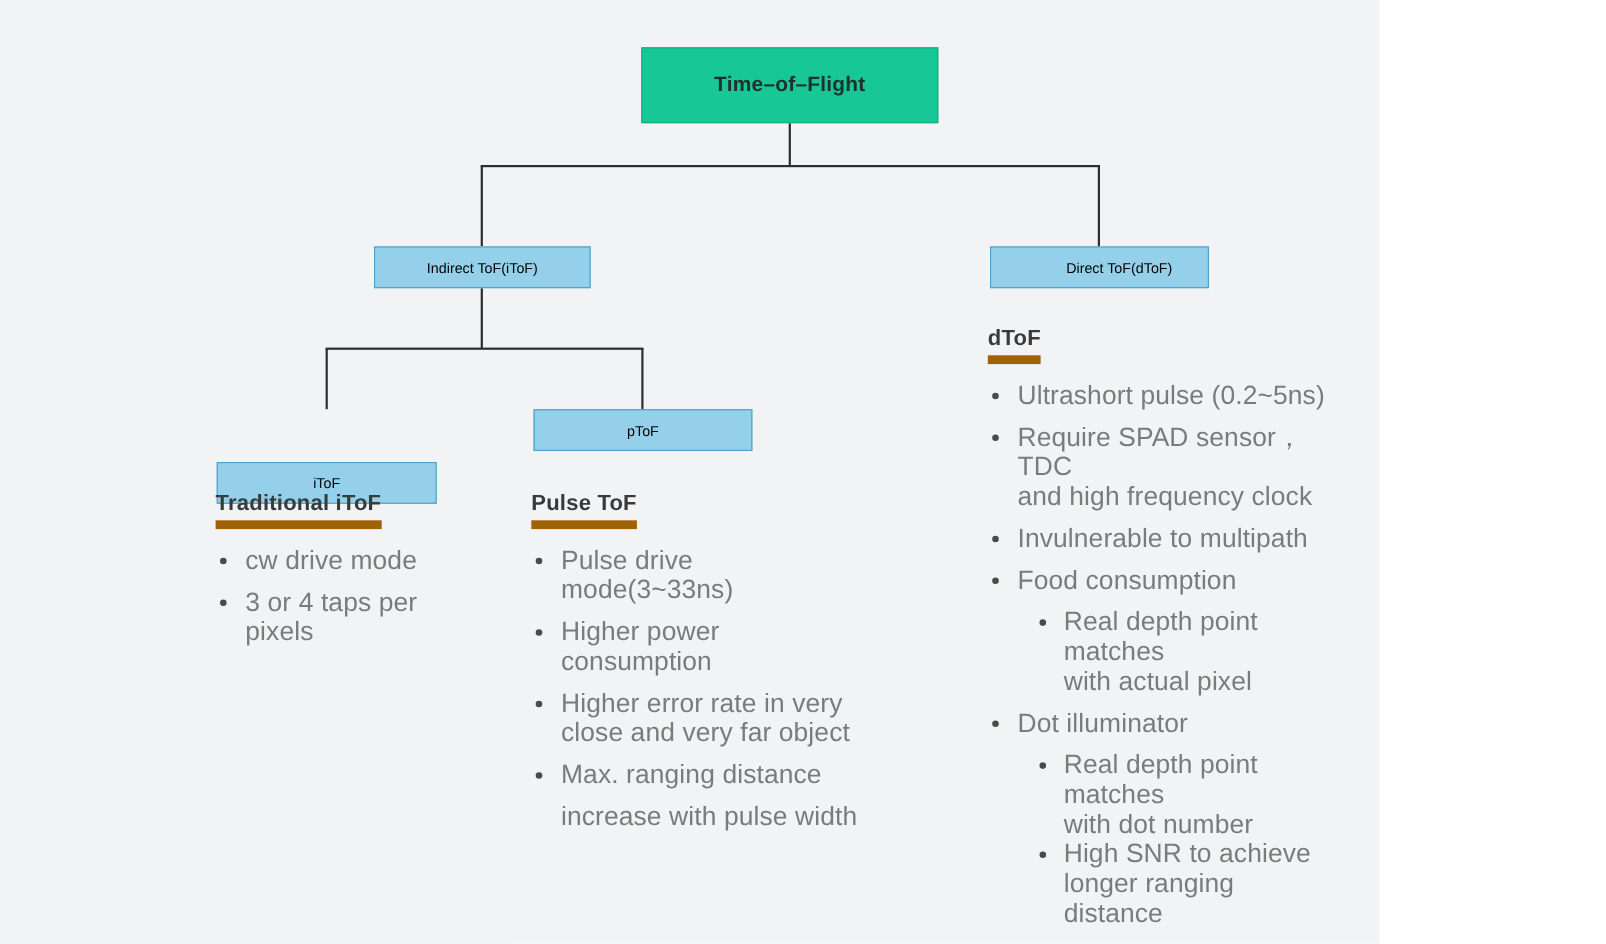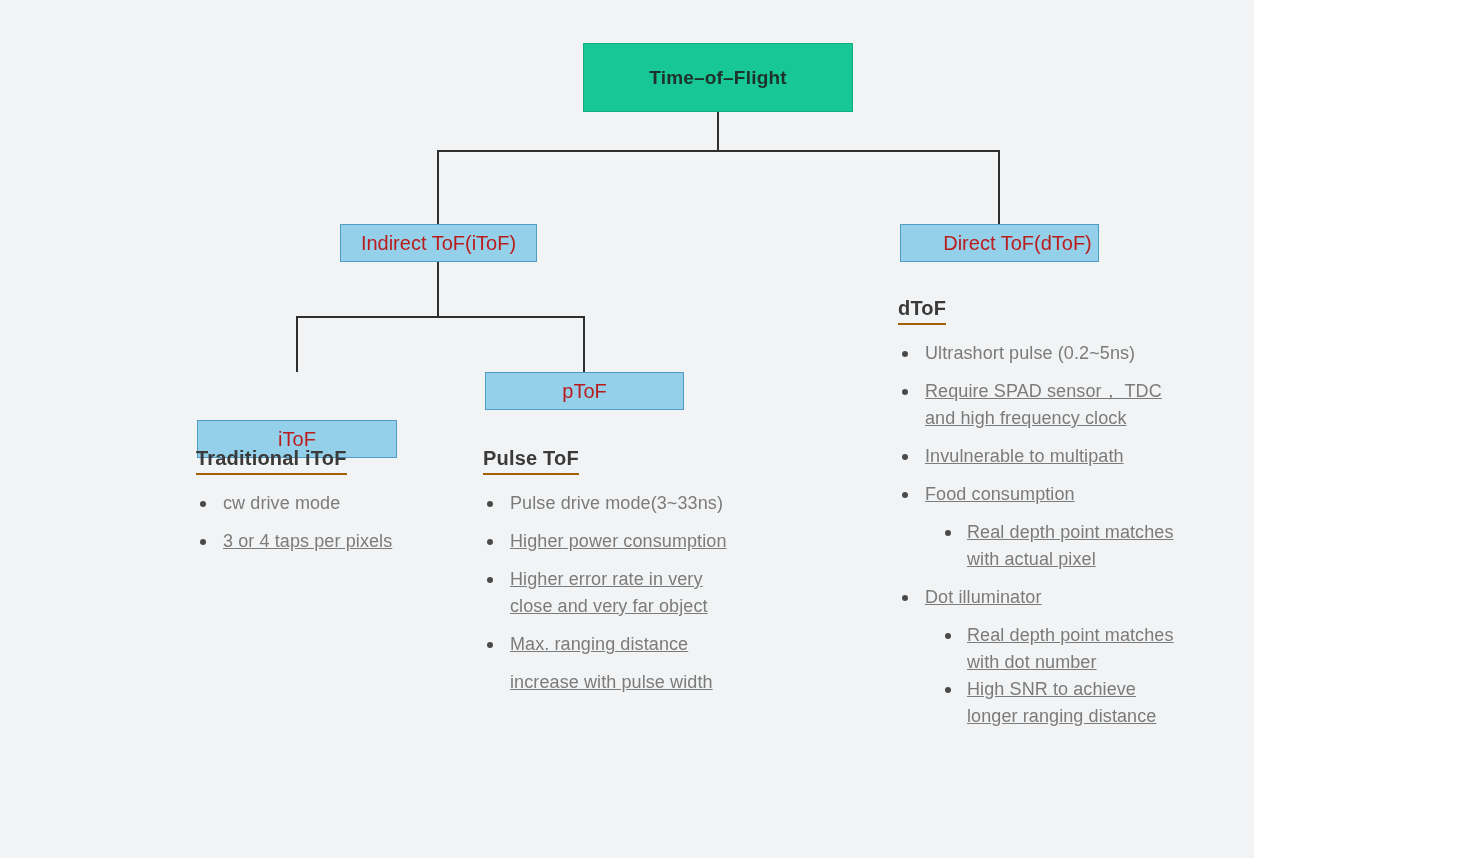--- a/index.html
+++ b/index.html
@@ -29,22 +29,22 @@
     background: #17c796;
     border: 1px solid #10ae7f;
     color: #1e312a;
     font-size: 19px;
     font-weight: 600;
     letter-spacing: 0.2px;
   }
   .node.blue {
     background: #94d0e9;
     border: 1px solid #4f9cc4;
-    color: #b91c1c;
-    font-size: 20px;
+    color: #000000;
+    font-size: 13px;
     font-weight: 500;
   }
   .node.indirect { left: 340px; top: 224px; width: 197px; height: 38px; }
   .node.direct   { left: 900px; top: 224px; width: 199px; height: 38px; padding-left: 36px; }
   .node.itof     { left: 197px; top: 372px; width: 200px; height: 38px; margin-top: 48px; }
   .node.ptof     { left: 485px; top: 372px; width: 199px; height: 38px; }
 
   
   .line { position: absolute; background: #2e2e2e; }
   .l-v1 { left: 717px; top: 112px; width: 2px; height: 39px; }
@@ -62,38 +62,38 @@
   .sec-pulse       { left: 483px; top: 446px; width: 300px; }
   .sec-dtof        { left: 898px; top: 296px; width: 310px; }
 
   .sec-heading {
     display: inline-block;
     font-size: 20px;
     font-weight: 600;
     color: #3a3a3a;
     line-height: 24px;
     padding-bottom: 3px;
-    border-bottom: 2px solid #a16207;
+    border-bottom: 8px solid #a16207;
     letter-spacing: 0.2px;
   }
   .bullet-list {
     list-style: none;
     margin: 15px 0 0 0;
     padding: 0;
   }
   .bullet-list li {
     position: relative;
     padding-left: 27px;
-    font-size: 18px;
+    font-size: 24px;
     line-height: 27px;
     color: #7b7b7b;
     white-space: pre-line;
     letter-spacing: 0.1px;
   }
-  .bullet-list li + li { margin-top: 11px; text-decoration: underline; }
+  .bullet-list li + li { margin-top: 11px; }
   .bullet-list li::before {
     content: "";
     position: absolute;
     left: 4px; top: 11px;
     width: 6px; height: 6px;
     border-radius: 50%;
     background: #4a4a4a;
   }
   .bullet-list li.sub { padding-left: 69px; }
   .bullet-list li.sub::before { left: 47px; }

